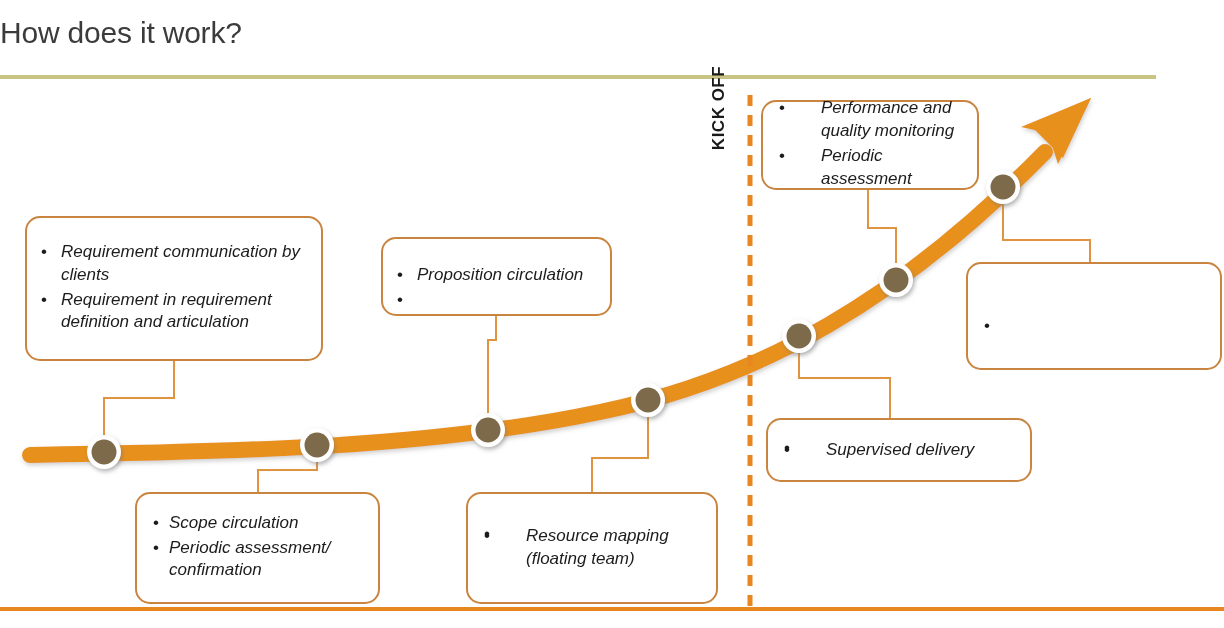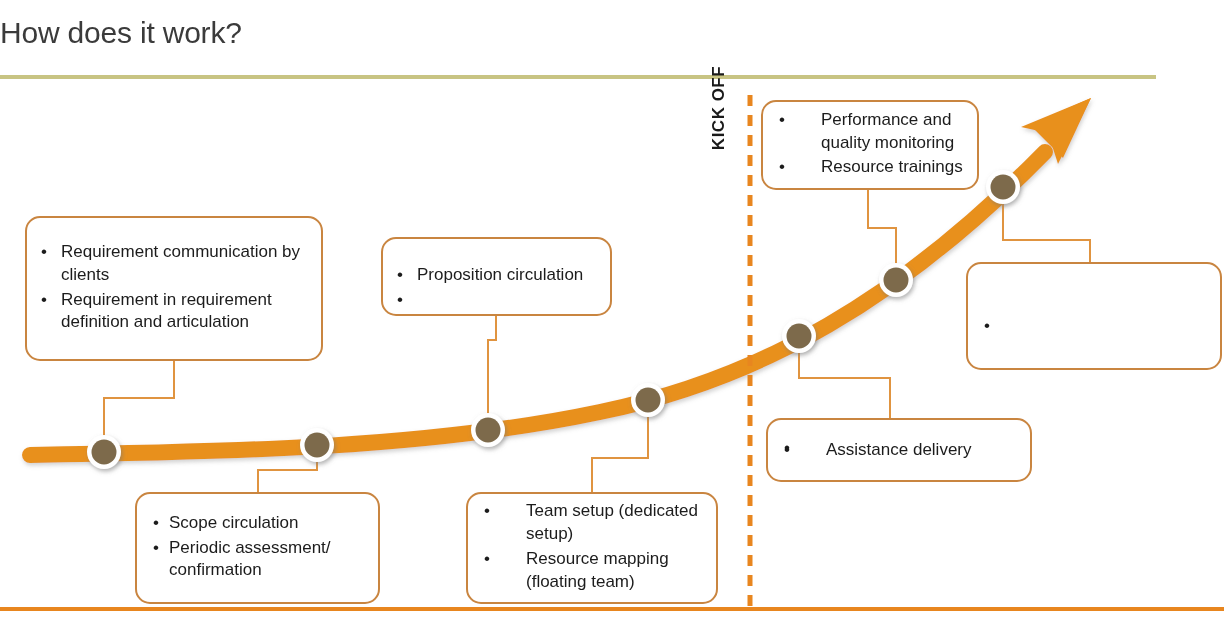--- a/index.html
+++ b/index.html
@@ -115,20 +115,21 @@
     left: 0;
     top: 0;
     width: 10px;
     text-align: left;
     color: #1c1c1c;
     font-size: 17px;
     line-height: 1.35;
   }
   .callout li .txt {
     display: block;
+    font-style: italic;
   }
   
   .indent-sm li .txt { margin-left: 22px; }
   .indent-sm li .bullet { left: 2px; }
   
   .indent-lg li .txt { margin-left: 46px; }
   .indent-lg li .bullet { left: 4px; }
   .indent-md li .txt { margin-left: 20px; }
   .indent-md li .bullet { left: 4px; }
 </style>
@@ -246,50 +247,49 @@
       <li>
         <span class="bullet">•</span>
       </li>
     </ul>
   </div>
 
   <div class="callout indent-lg" style="left:466px; top:492px; width:252px; height:112px;">
     <ul>
       <li>
         <span class="bullet">•</span>
-        <span class="txt">Team setup (dedicated setup)</span>
       </li>
       <li>
         <span class="bullet">•</span>
         <span class="txt">Resource mapping (floating team)</span>
       </li>
     </ul>
   </div>
 
   <div class="callout indent-lg" style="left:761px; top:100px; width:218px; height:90px;">
     <ul>
       <li>
         <span class="bullet">•</span>
         <span class="txt">Performance and quality monitoring</span>
       </li>
       <li>
         <span class="bullet">•</span>
-        <span class="txt">Resource trainings</span>
+        <span class="txt">Periodic assessment</span>
       </li>
     </ul>
   </div>
 
   <div class="callout indent-lg" style="left:766px; top:418px; width:266px; height:64px;">
     <ul>
       <li>
         <span class="bullet">•</span>
       </li>
       <li>
         <span class="bullet">•</span>
-        <span class="txt">Assistance delivery</span>
+        <span class="txt">Supervised delivery</span>
       </li>
     </ul>
   </div>
 
   <div class="callout indent-lg" style="left:966px; top:262px; width:256px; height:108px;">
     <ul>
       <li>
         <span class="bullet">•</span>
       </li>
     </ul>

